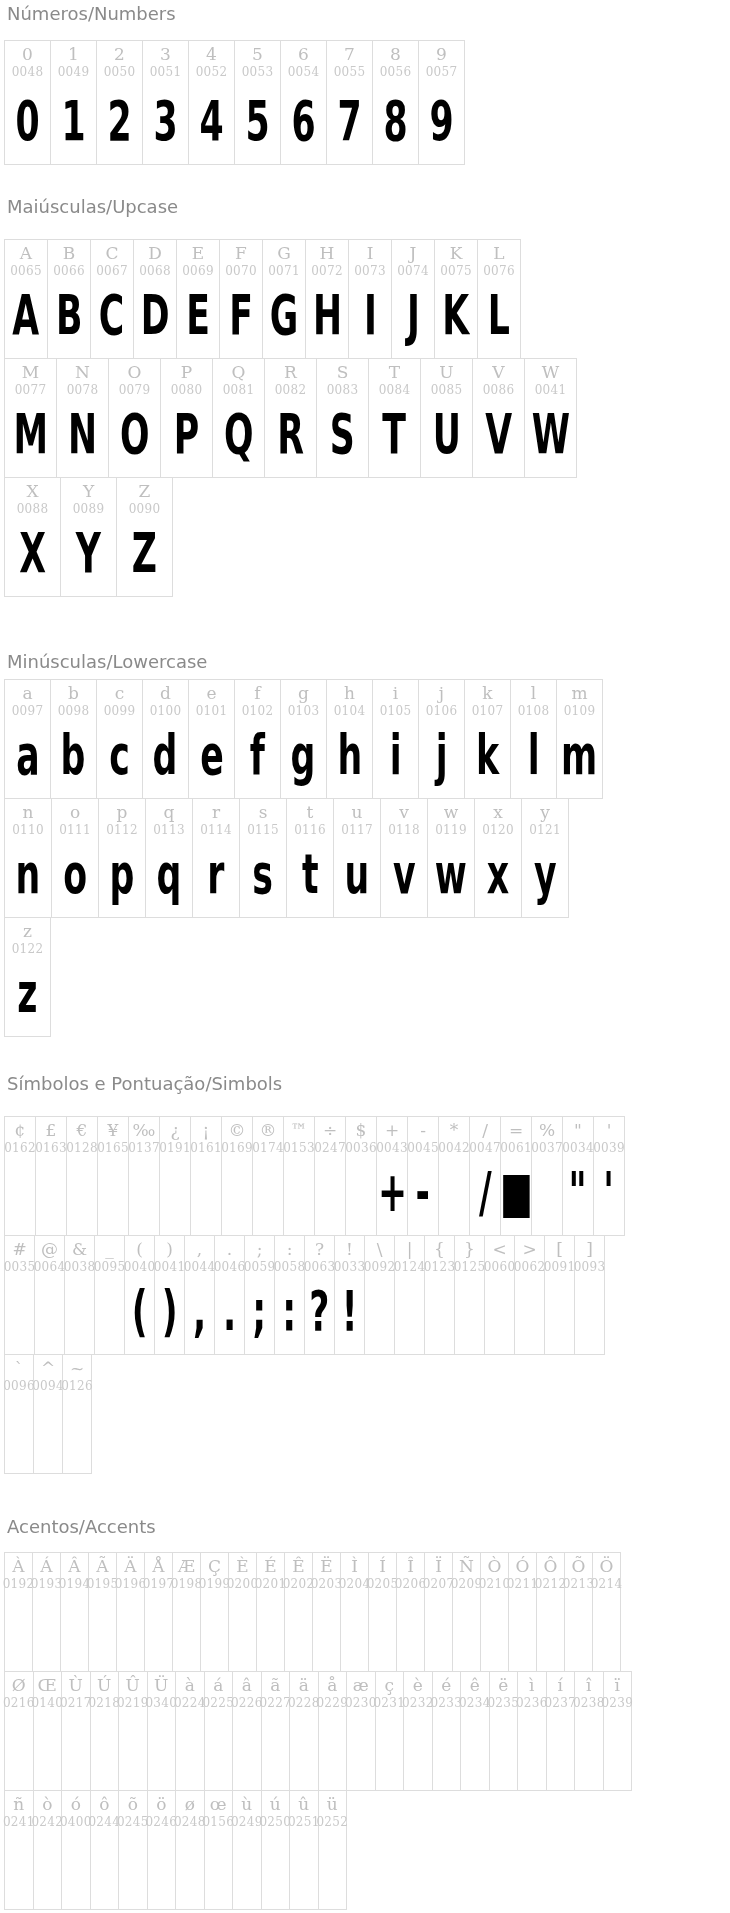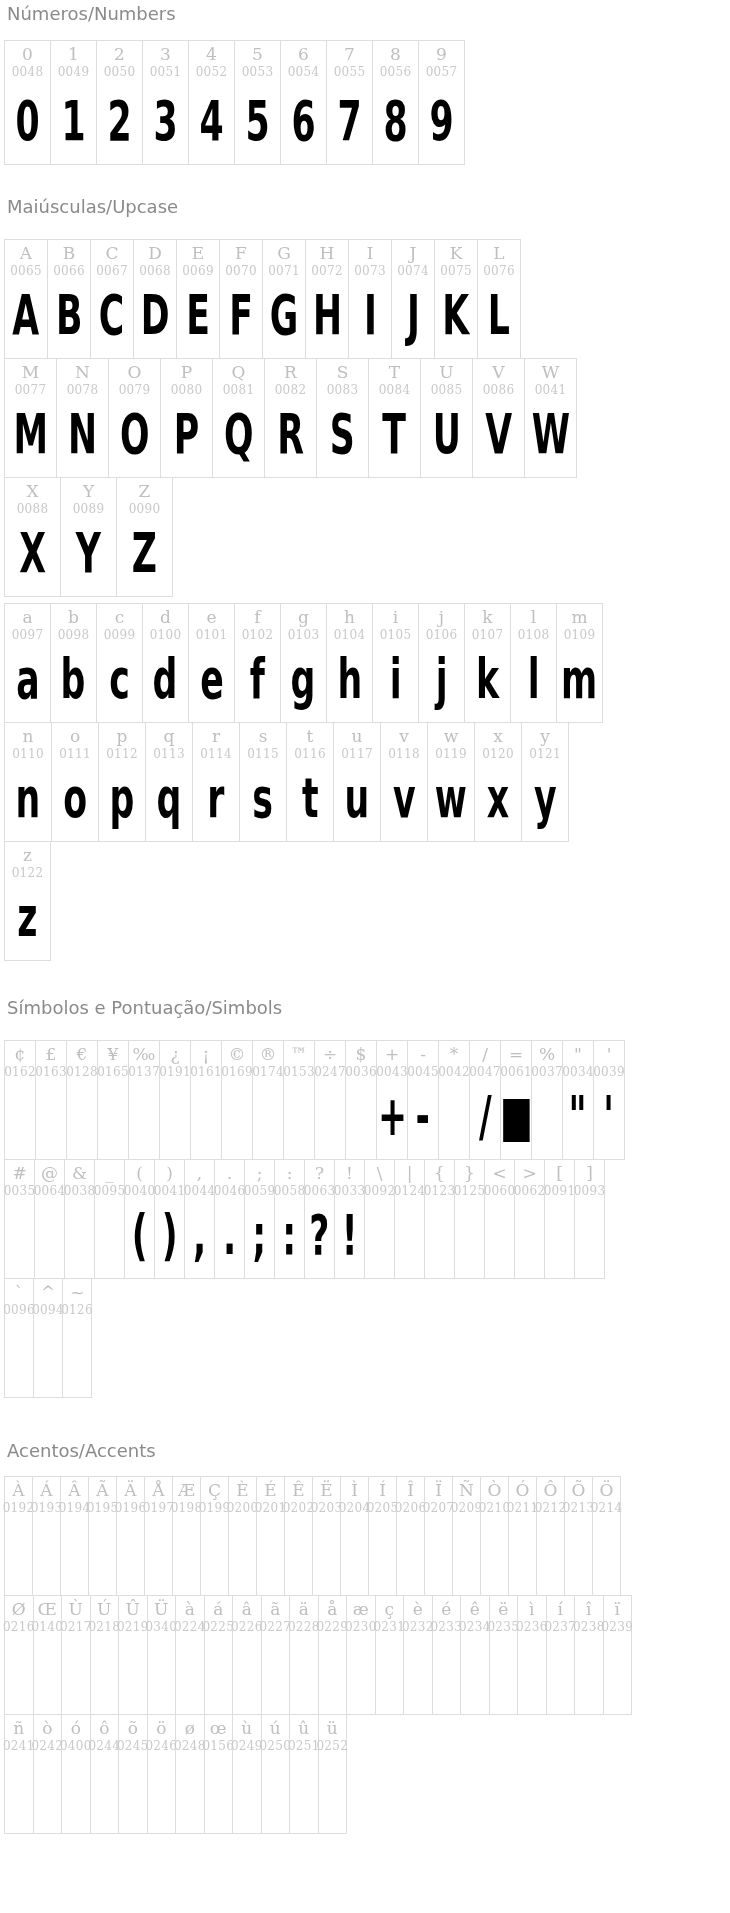--- a/index.html
+++ b/index.html
@@ -326,20 +326,21 @@
             <span class="char-label">Z</span>
             <span class="char-code">0090</span>
             <div class="glyph-box">
               <span class="glyph">Z</span>
             </div>
           </div>
         </div>
       </div>
     </section>
     <section class="font-section">
+      <h2 class="section-title">Minúsculas/Lowercase</h2>
       <div class="glyph-table">
         <div class="glyph-row">
           <div class="glyph-cell" style="width: 47px; height: 120px;">
             <span class="char-label">a</span>
             <span class="char-code">0097</span>
             <div class="glyph-box">
               <span class="glyph">a</span>
             </div>
           </div>
           <div class="glyph-cell" style="width: 47px; height: 120px;">

